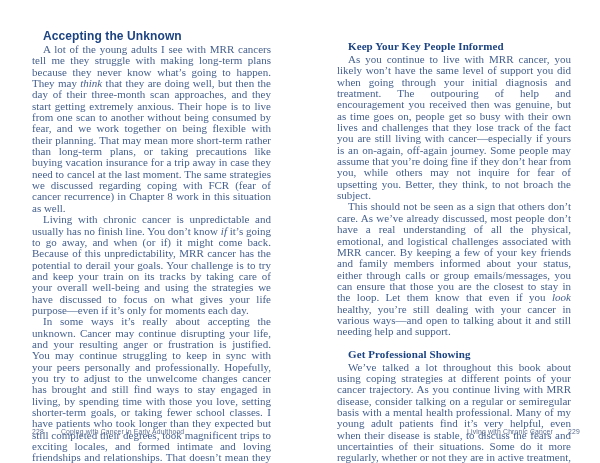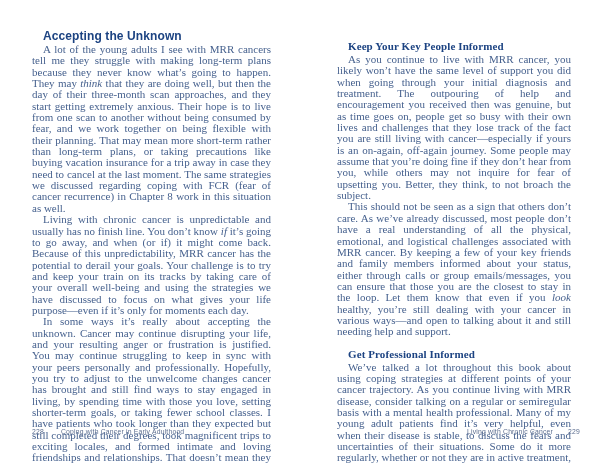--- a/index.html
+++ b/index.html
@@ -98,21 +98,21 @@
     </div>
   </div>
 
   <div class="page page-right">
     <div class="text-block">
 
       <h3 class="sub-heading">Keep Your Key People Informed</h3>
       <p class="body-para"><span>As you continue to live with MRR cancer, you likely won’t have the same level of support you did when going through your initial diagnosis and treatment. The outpouring of help and encouragement you received then was genuine, but as time goes on, people get so busy with their own lives and challenges that they lose track of the fact you are still living with cancer—especially if yours is an on-again, off-again journey. Some people may assume that you’re doing fine if they don’t hear from you, while others may not inquire for fear of upsetting you. Better, they think, to not broach the subject.</span></p>
       <p class="body-para"><span>This should not be seen as a sign that others don’t care. As we’ve already discussed, most people don’t have a real understanding of all the physical, emotional, and logistical challenges associated with MRR cancer. By keeping a few of your key friends and family members informed about your status, either through calls or group emails/messages, you can ensure that those you are the closest to stay in the loop. Let them know that even if you </span><span class="it">look</span><span> healthy, you’re still dealing with your cancer in various ways—and open to talking about it and still needing help and support.</span></p>
 
-      <h3 class="sub-heading">Get Professional Informed</h3>
+      <h3 class="sub-heading">Get Professional Showing</h3>
       <p class="body-para"><span>We’ve talked a lot throughout this book about using coping strategies at different points of your cancer trajectory. As you continue living with MRR disease, consider talking on a regular or semiregular basis with a mental health professional. Many of my young adult patients find it’s very helpful, even when their disease is stable, to discuss the fears and uncertainties of their situations. Some do it more regularly, whether or not they are in active treatment, while others only check in during major changes in their conditions to help readjust their thinking for the challenges ahead. Do whatever feels right for</span></p>
     </div>
     <div class="footer footer-right">
       <span class="running-title">Living with Chronic Cancer</span><span class="page-number">229</span>
     </div>
   </div>
 
 </div>
 
 </body></html>

